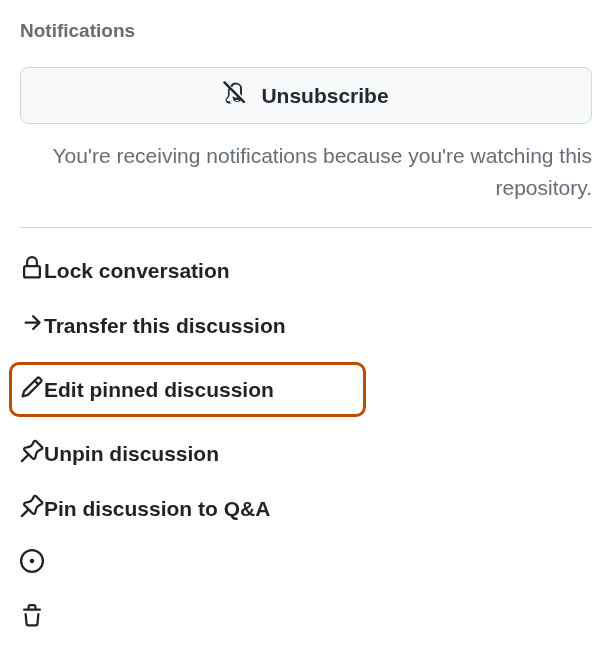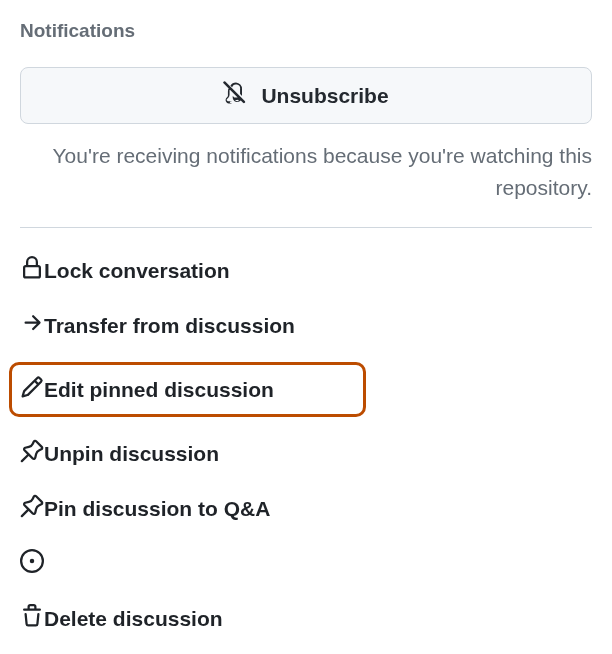--- a/index.html
+++ b/index.html
@@ -108,21 +108,21 @@
     </span>
     <span>Lock conversation</span>
   </div>
 
   <div class="action-item">
     <span>
       <svg viewBox="0 0 16 16" fill="currentColor">
         <path d="M8.22 2.97a.75.75 0 0 1 1.06 0l4.25 4.25a.75.75 0 0 1 0 1.06l-4.25 4.25a.751.751 0 0 1-1.042-.018.751.751 0 0 1-.018-1.042l2.97-2.97H3.75a.75.75 0 0 1 0-1.5h7.44L8.22 4.03a.75.75 0 0 1 0-1.06Z"></path>
       </svg>
     </span>
-    <span>Transfer from discussion</span>
+    <span>Transfer this discussion</span>
   </div>
 
   <div class="action-item highlighted">
     <span>
       <svg viewBox="0 0 16 16" fill="currentColor">
         <path d="M11.013 1.427a1.75 1.75 0 0 1 2.474 0l1.086 1.086a1.75 1.75 0 0 1 0 2.474l-8.61 8.61c-.21.21-.47.364-.756.445l-3.251.93a.75.75 0 0 1-.927-.928l.929-3.25c.081-.286.235-.547.445-.758l8.61-8.61Zm.176 4.823L9.75 4.81l-6.286 6.287a.253.253 0 0 0-.064.108l-.558 1.953 1.953-.558a.253.253 0 0 0 .108-.064Zm1.238-3.763a.25.25 0 0 0-.354 0L10.811 3.75l1.439 1.44 1.263-1.263a.25.25 0 0 0 0-.354Z"></path>
       </svg>
     </span>
     <span>Edit pinned discussion</span>
   </div>
@@ -153,18 +153,17 @@
       </svg>
     </span>
   </div>
 
   <div class="action-item">
     <span>
       <svg viewBox="0 0 16 16" fill="currentColor">
         <path d="M11 1.75V3h2.25a.75.75 0 0 1 0 1.5H2.75a.75.75 0 0 1 0-1.5H5V1.75C5 .784 5.784 0 6.75 0h2.5C10.216 0 11 .784 11 1.75ZM4.496 6.675l.66 6.6a.25.25 0 0 0 .249.225h5.19a.25.25 0 0 0 .249-.225l.66-6.6a.75.75 0 0 1 1.492.149l-.66 6.6A1.748 1.748 0 0 1 10.595 15h-5.19a1.75 1.75 0 0 1-1.741-1.575l-.66-6.6a.75.75 0 1 1 1.492-.15ZM6.5 1.75V3h3V1.75a.25.25 0 0 0-.25-.25h-2.5a.25.25 0 0 0-.25.25Z"></path>
       </svg>
     </span>
-    <span>Delete discussion</span>
   </div>
 
 </div>
 
 <hr class="divider">
 
 </body></html>

